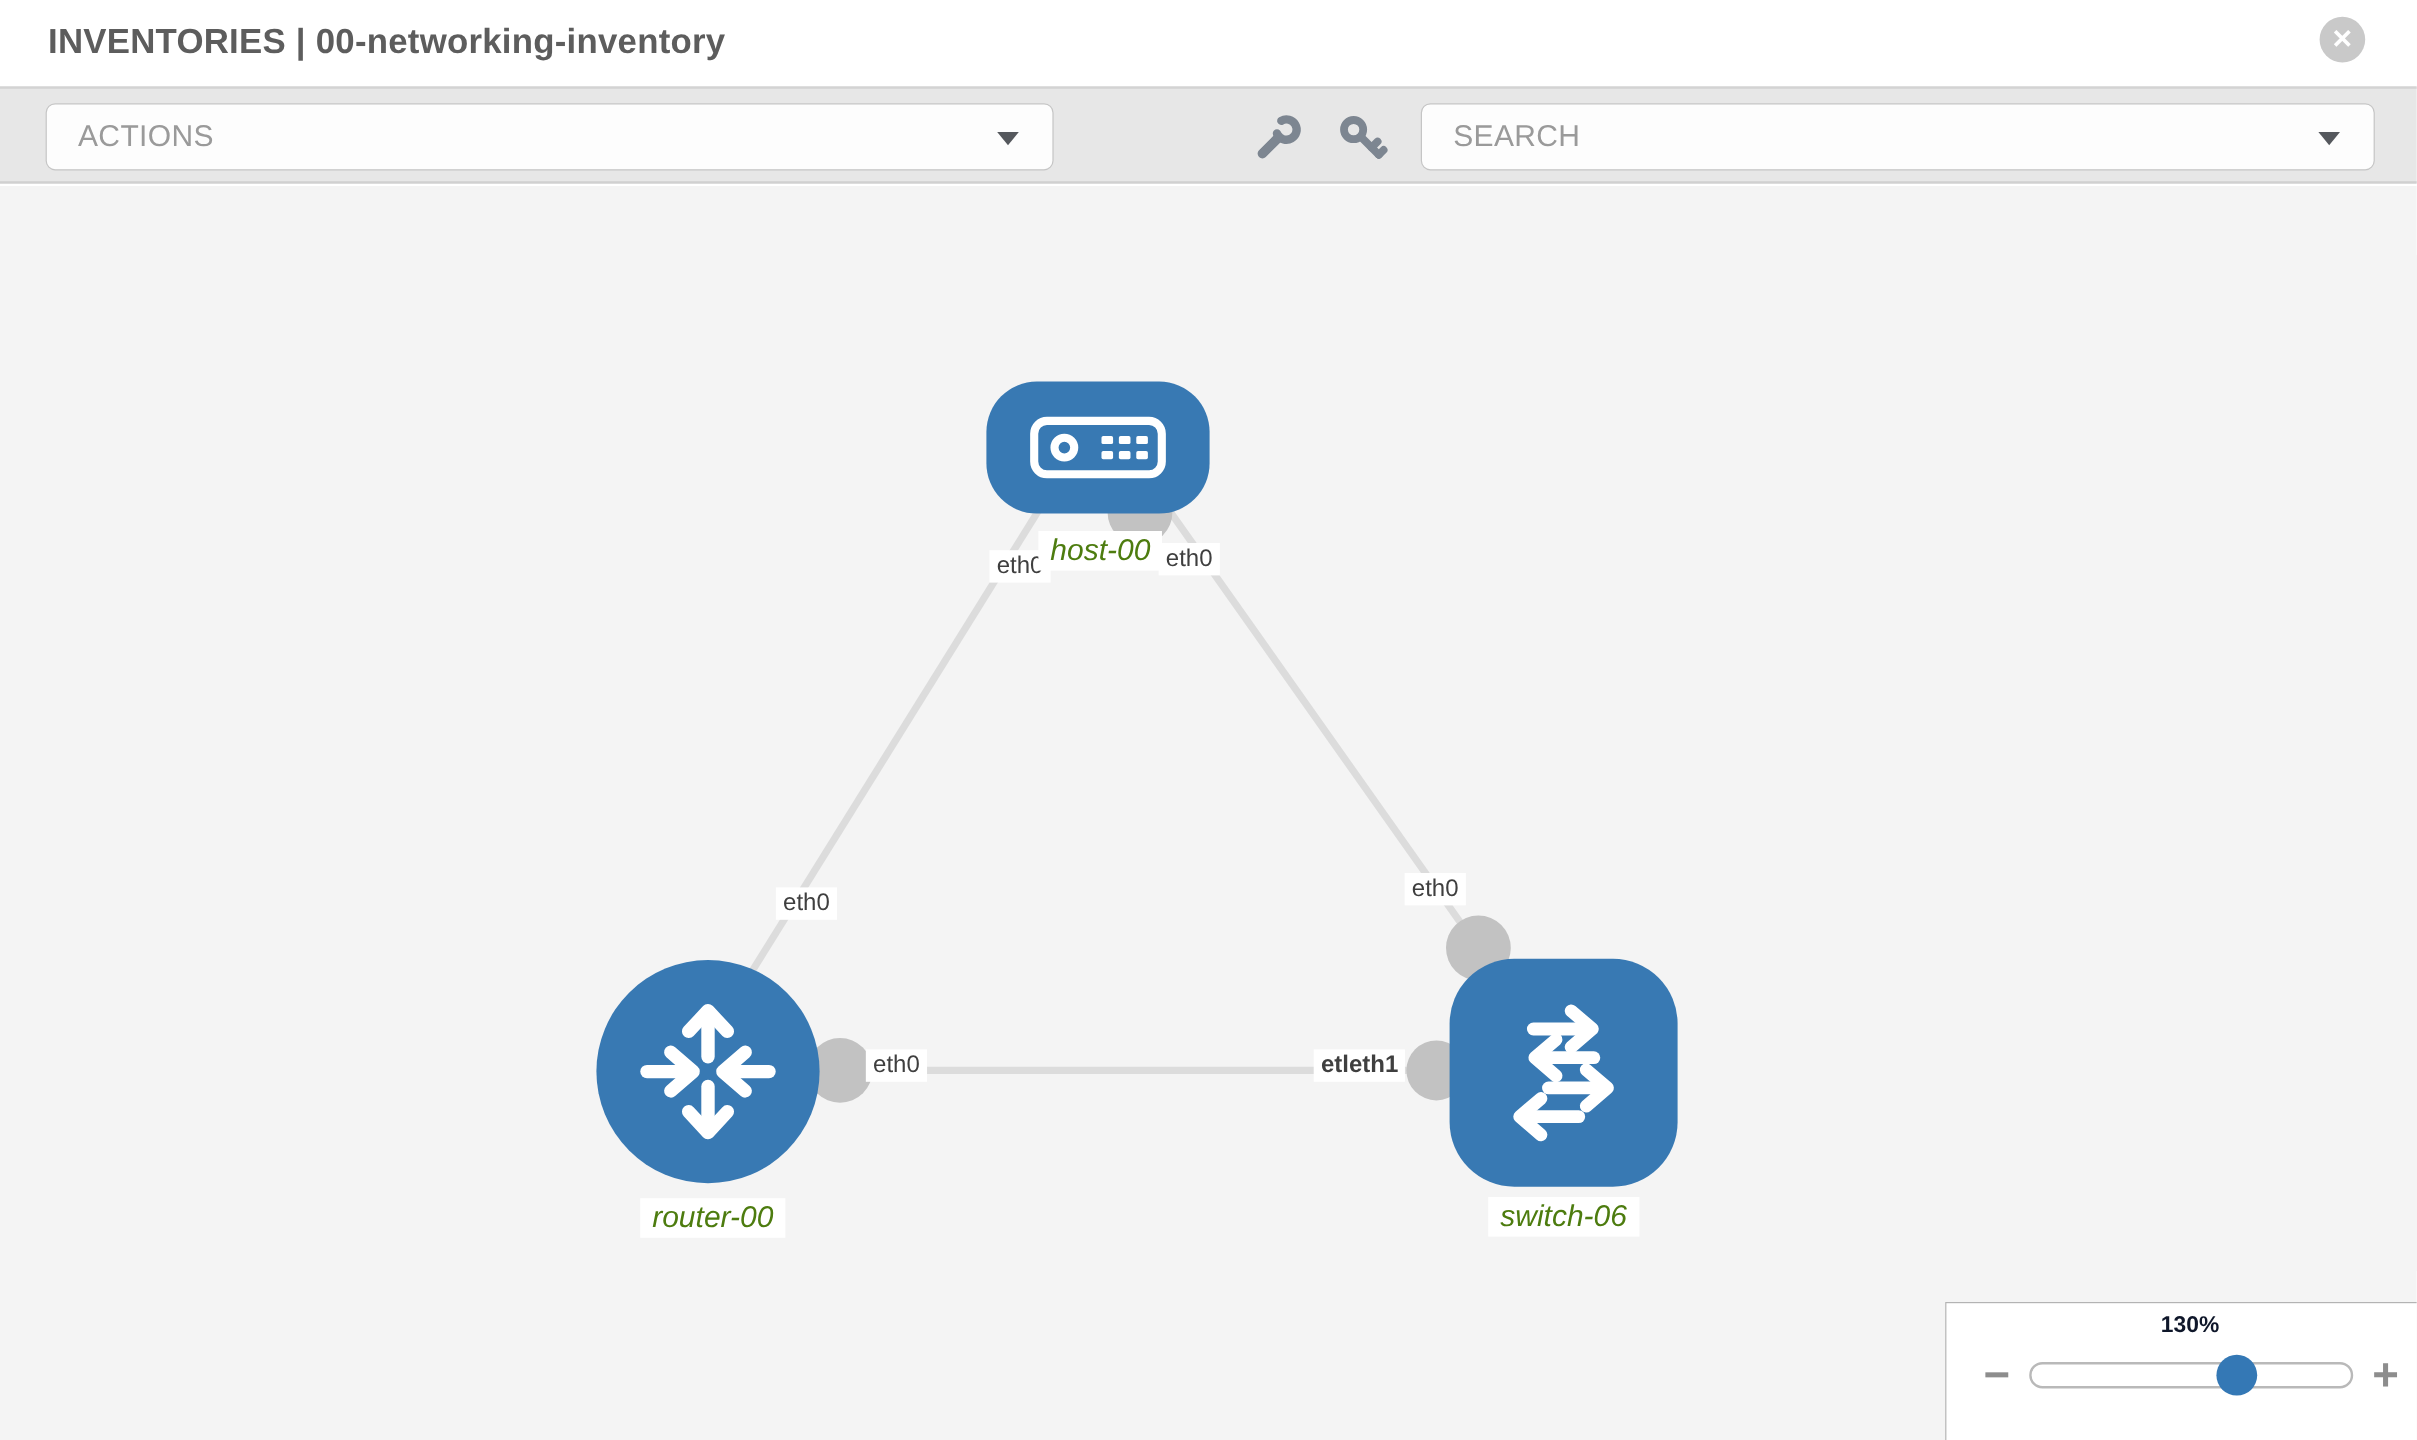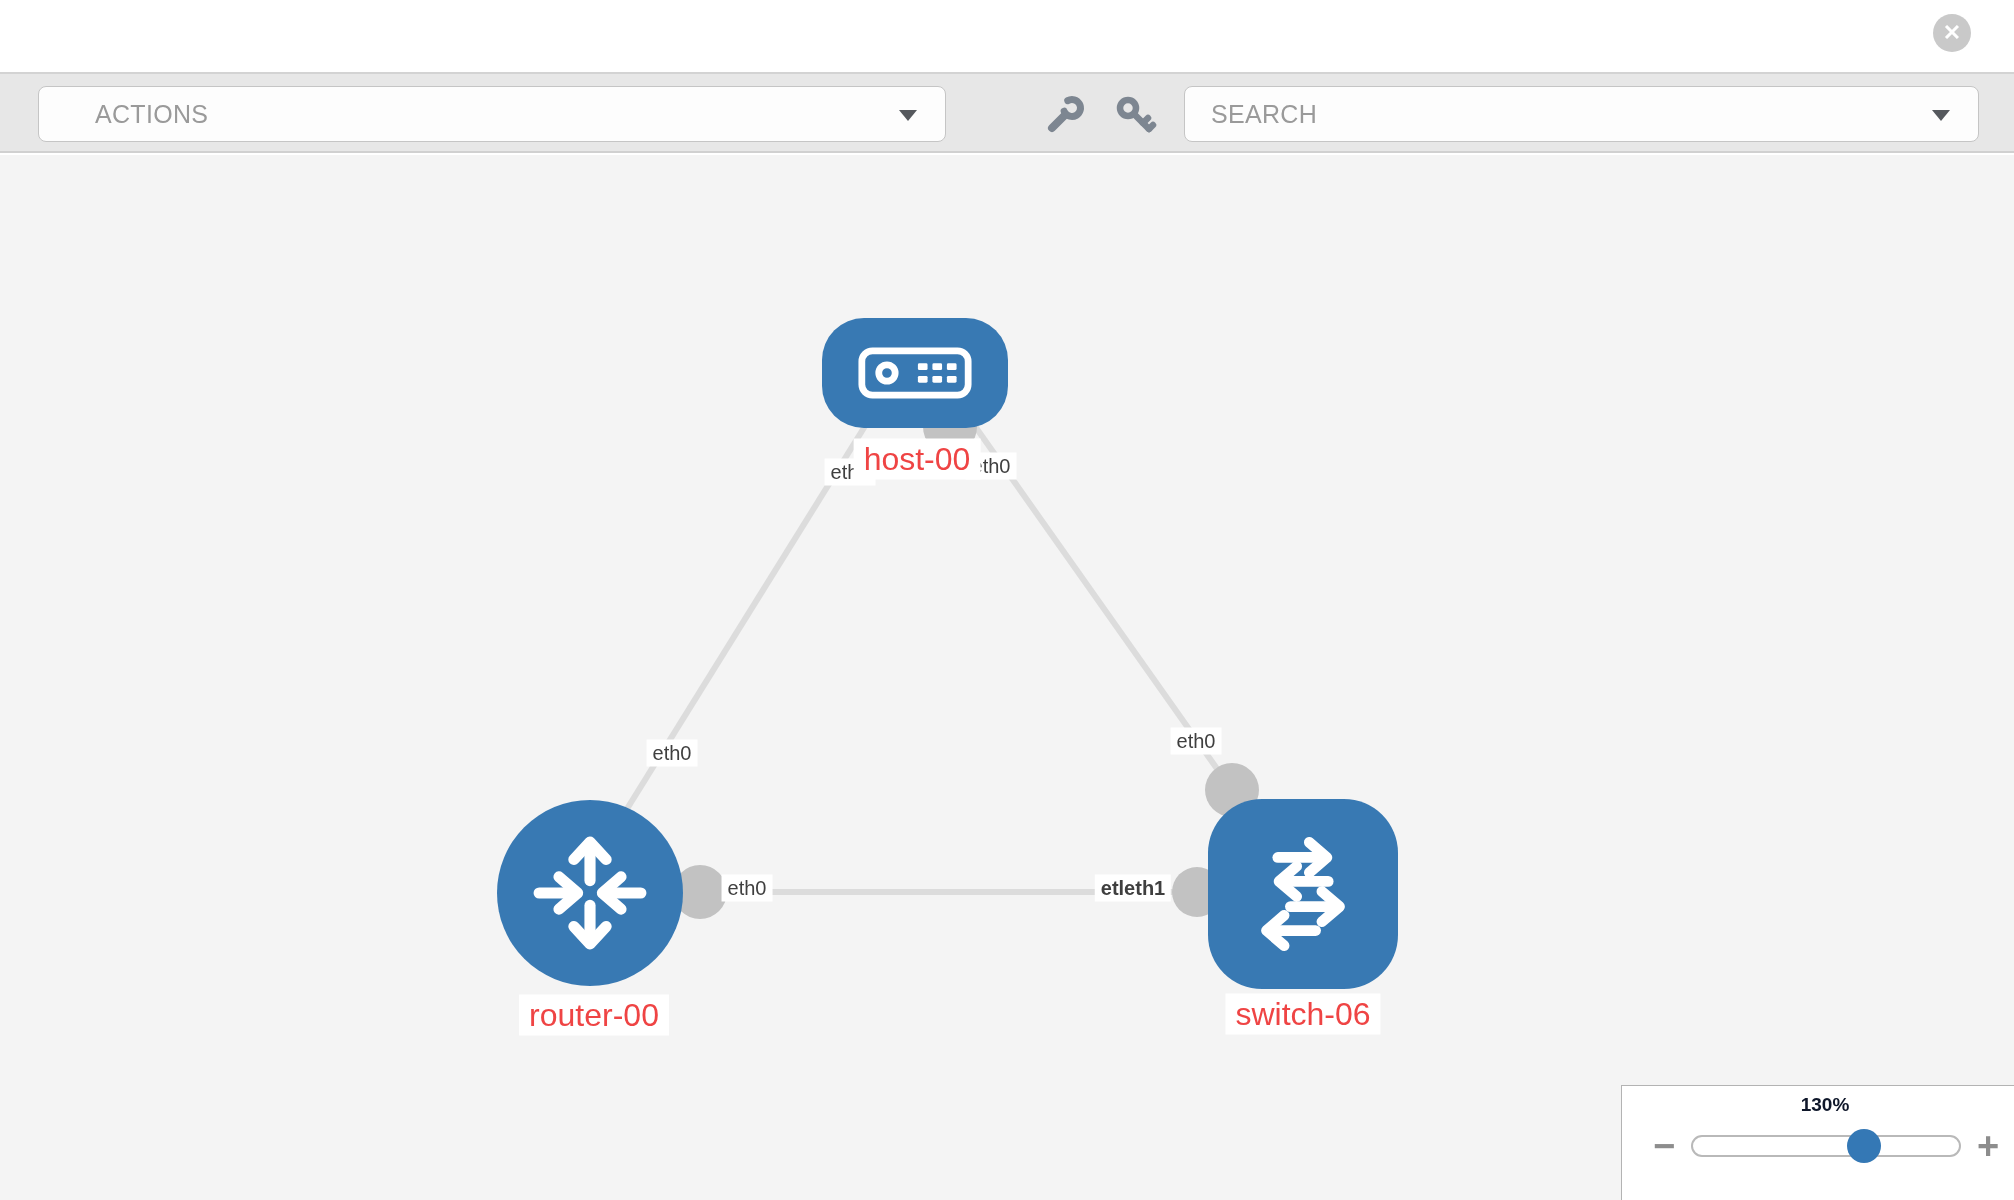--- a/index.html
+++ b/index.html
@@ -16,40 +16,40 @@
 
   
   .tb { position:absolute; left:0; top:72px; width:2014px; height:81px; background:#e7e7e7;
         border-top:2px solid #d3d3d3; border-bottom:2px solid #d0d0d0; }
   .dd { position:absolute; top:12px; height:56px; background:#fdfdfd; border:1px solid #c5c5c5;
         border-radius:8px; display:flex; align-items:center; cursor:pointer; }
   .dd-label { margin-left:26px; font-size:25px; color:#9a9a9a; letter-spacing:0.3px; }
   .dd-caret { position:absolute; right:28px; top:50%; margin-top:-4px; width:0; height:0;
               border-left:9px solid transparent; border-right:9px solid transparent;
               border-top:11px solid #55585d; }
-  .dd-actions { left:38px;  width:908px;padding-left:30px; }
+  .dd-actions { left:38px;  width:840px; }
   .dd-search  { left:1184px; width:795px; }
   .tb-icon { position:absolute; top:16px; width:50px; height:50px; display:flex;
              align-items:center; justify-content:center; cursor:pointer; }
   .tb-icon-wrench { left:1040px; }
   .tb-icon-key    { left:1110px; }
 
   
   .cv { position:absolute; left:0; top:155px; width:2014px; height:1045px; background:#f4f4f4; overflow:hidden; }
   .links-layer { position:absolute; left:0; top:0; }
 
   .node { position:absolute; background:#3879b3; display:flex; align-items:center; justify-content:center; cursor:pointer; }
   .node-host   { left:822px; top:163px; width:186px; height:110px; border-radius:42px; }
   .node-router { left:497px; top:645px; width:186px; height:186px; border-radius:50%; }
   .node-switch { left:1208px; top:644px; width:190px; height:190px; border-radius:54px; }
 
   .iface { position:absolute; transform:translate(-50%,-50%); background:#fff; padding:2px 6px;
            font-size:20px; color:#3f3f3f; white-space:nowrap; }
   .nlabel { position:absolute; transform:translate(-50%,-50%); background:#fff; padding:2px 10px;
-            font-size:32px; color:#ef4444; white-space:nowrap; }
+            font-size:25px; color:#4d7c0f; white-space:nowrap;font-style:italic; }
 
   
   .zpanel { position:absolute; left:1621px; top:930px; width:420px; height:160px;
             background:#fff; border:1px solid #b3b3b3; }
   .zval   { position:absolute; left:203px; top:8px; transform:translateX(-50%);
             font-size:19px; color:#0f172a;font-weight:bold; }
   .zminus, .zplus { position:absolute; top:60px; transform:translate(-50%,-50%);
             font-size:38px; font-weight:bold; color:#8d8d8d; cursor:pointer; line-height:1; }
   .zminus { left:42px; }
   .zplus  { left:366px; }
@@ -57,20 +57,21 @@
             background:#fff; border:2px solid #b9b9b9; border-radius:12px; cursor:pointer; }
   .zthumb { position:absolute; left:225px; top:43px; width:34px; height:34px;
             border-radius:50%; background:#3478b5; cursor:grab; }
 </style>
 </head>
 <body>
 
 <div class="app">
 
   <div class="hdr">
+    <div class="hdr-title">INVENTORIES | 00-networking-inventory</div>
     <div class="close-btn">
       <span>✕</span>
     </div>
   </div>
 
   <div class="tb">
     <div class="dd dd-actions">
       <span class="dd-label">ACTIONS</span>
       <span class="dd-caret"></span>
     </div>

